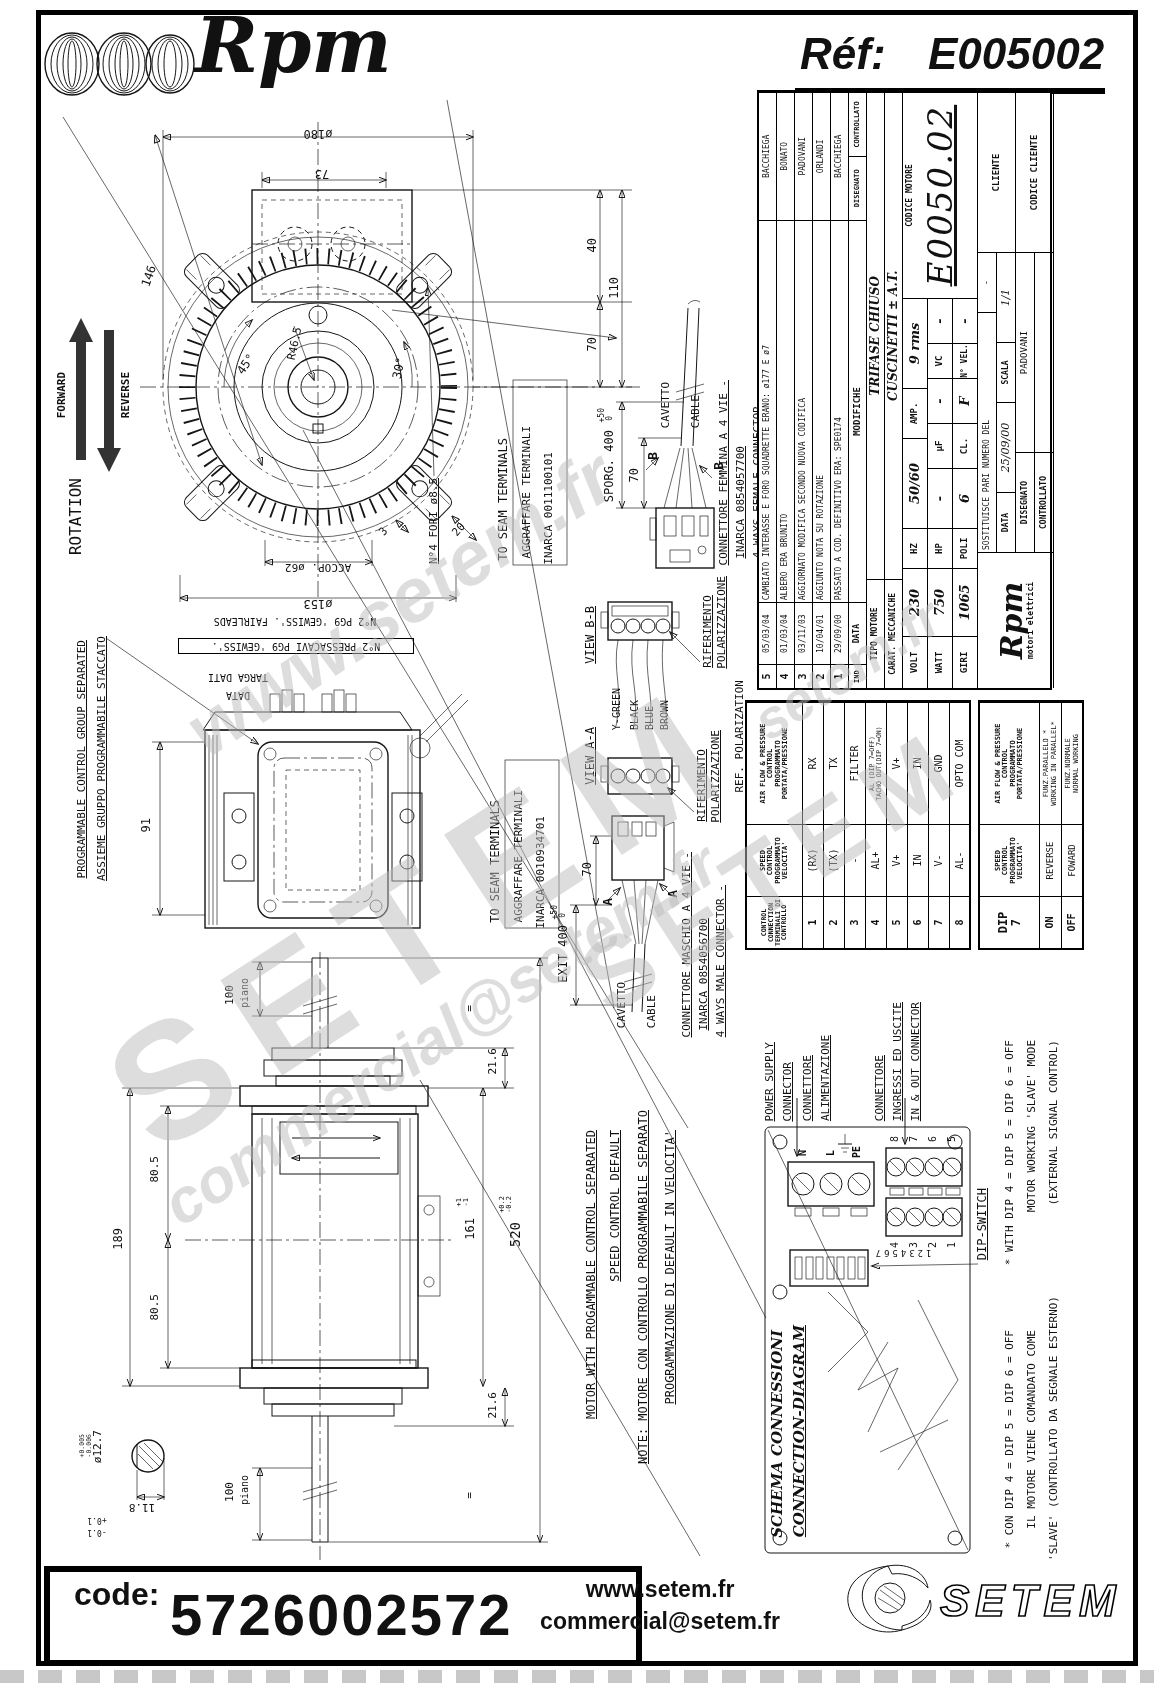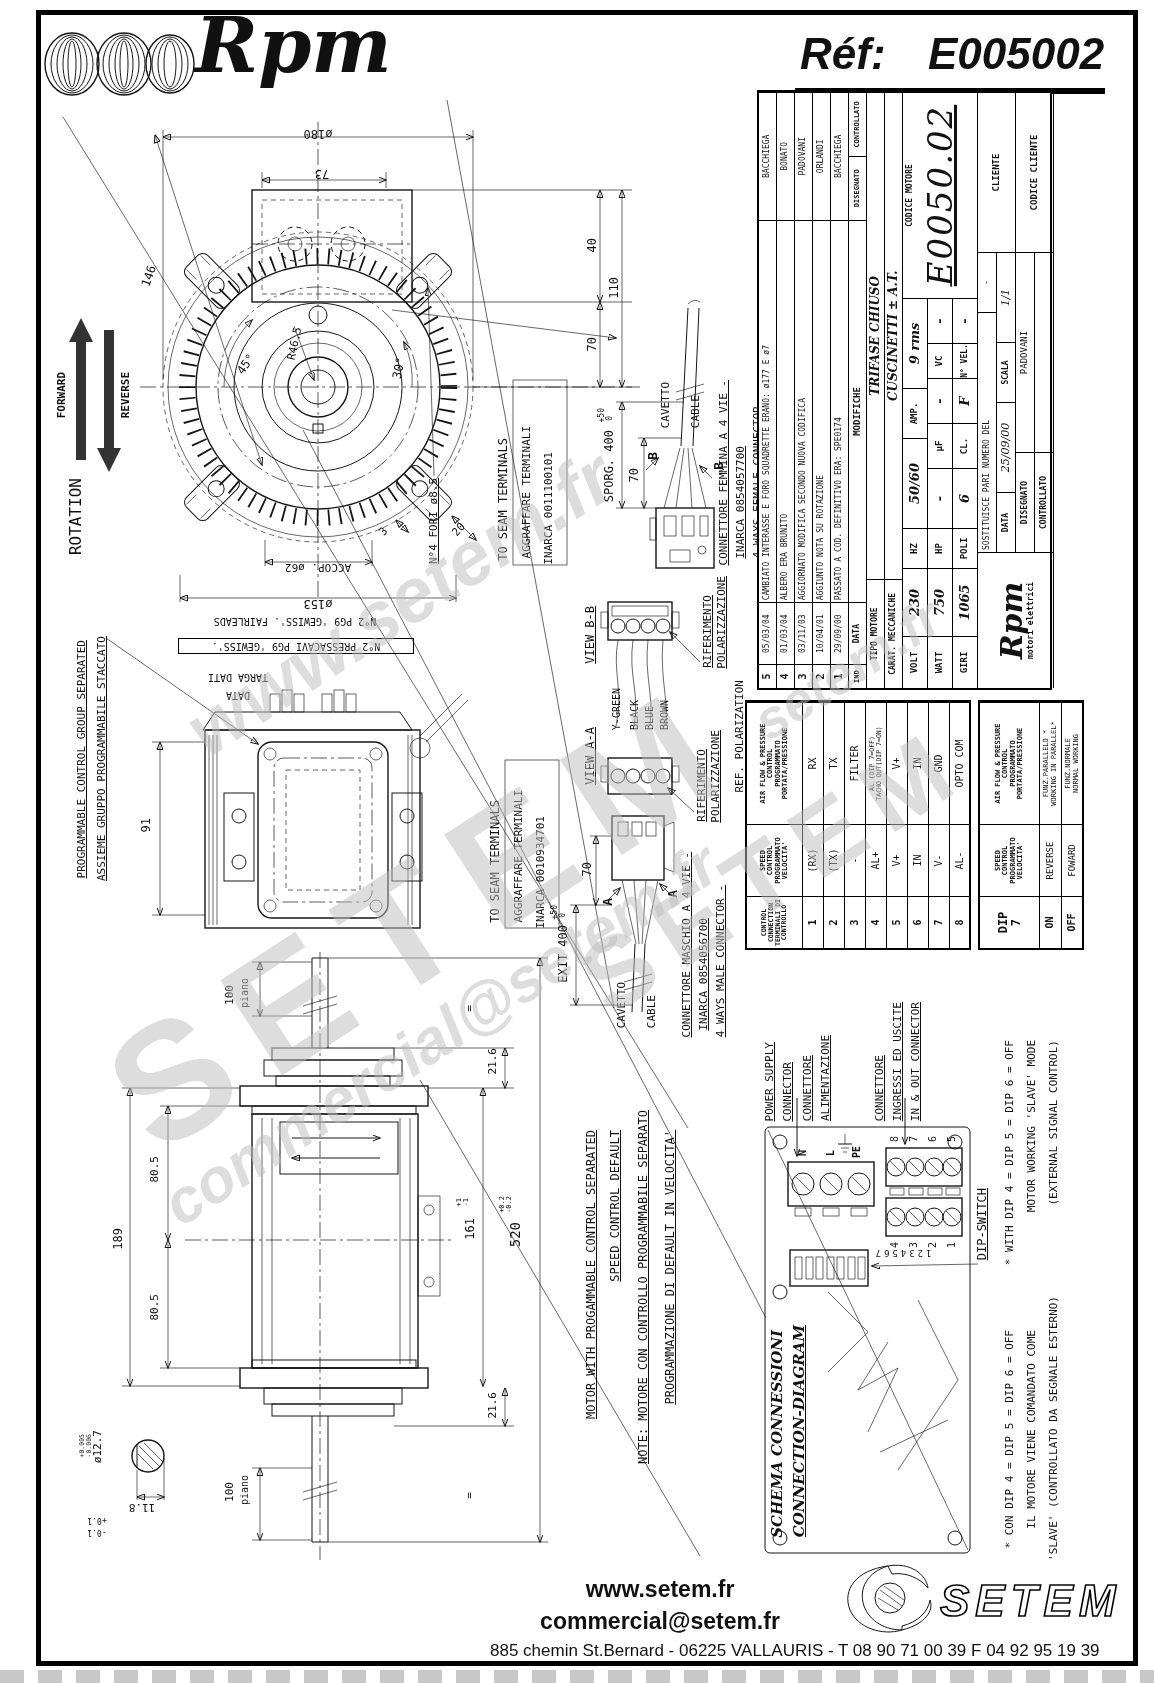--- a/index.html
+++ b/index.html
@@ -744,23 +744,26 @@
         </div>
 </div>
 </div>
 
 <div class="wm i" style="left:170px;top:700px;font-size:76px;transform:rotate(-33deg)">www.setem.fr</div>
 <div class="wm" style="left:75px;top:1030px;font-size:165px;letter-spacing:28px;transform:rotate(-33deg)">SETEM</div>
 <div class="wm i" style="left:150px;top:1180px;font-size:62px;transform:rotate(-33deg)">commercial@setem.fr</div>
 <div class="wm" style="left:560px;top:940px;font-size:100px;letter-spacing:18px;transform:rotate(-33deg)">SETEM</div>
 <div class="wm i" style="left:742px;top:700px;font-size:54px;transform:rotate(-33deg)">setem.fr</div>
 
+<div class="codebox">
+  <div class="lb sans b" style="left:24px;top:6px;font-size:32px">code:</div>
+  <div class="lb sans b" style="left:120px;top:14px;font-size:58px;letter-spacing:2px">5726002572</div>
+</div>
 <div class="lb sans b" style="left:540px;top:1578px;width:240px;text-align:center;font-size:23px;z-index:4">www.setem.fr</div>
 <div class="lb sans b" style="left:510px;top:1610px;width:300px;text-align:center;font-size:23px;z-index:4">commercial@setem.fr</div>
-<div class="lb sans" style="left:490px;top:1642px;width:600px;text-align:center;font-size:17px;z-index:4">885 chemin St.Bernard  -  06225 VALLAURIS  -  T 08 90 71 00 39   F 04 92 95 19 39</div>
 <svg style="position:absolute;left:840px;top:1560px;z-index:4" width="300" height="78" viewBox="0 0 300 78">
   <path d="M48,6 C16,10 2,30 10,50 C18,68 42,76 62,70 C46,70 30,62 24,46 C18,28 28,12 48,6 Z" stroke-width="1.6" fill="#fff"></path>
   <path d="M48,6 C70,2 86,14 88,28 C80,18 66,12 52,14 Z" stroke-width="1.4" fill="#fff"></path>
   <path d="M62,70 C86,64 94,50 90,40 C88,52 78,62 62,66 Z" stroke-width="1.4" fill="#fff"></path>
   <circle cx="50" cy="38" r="15" stroke-width="1.4" fill="#fff"></circle>
   <line x1="40" y1="30" x2="62" y2="46" class="t"></line>
       <line x1="38" y1="38" x2="58" y2="50" class="t"></line>
       <line x1="44" y1="26" x2="64" y2="40" class="t"></line>
   <text x="100" y="56" font-family="Liberation Sans, sans-serif" font-size="44" font-style="italic" font-weight="bold" fill="#fff" stroke="#000" stroke-width="1.6" letter-spacing="6">SETEM</text>
 </svg>

